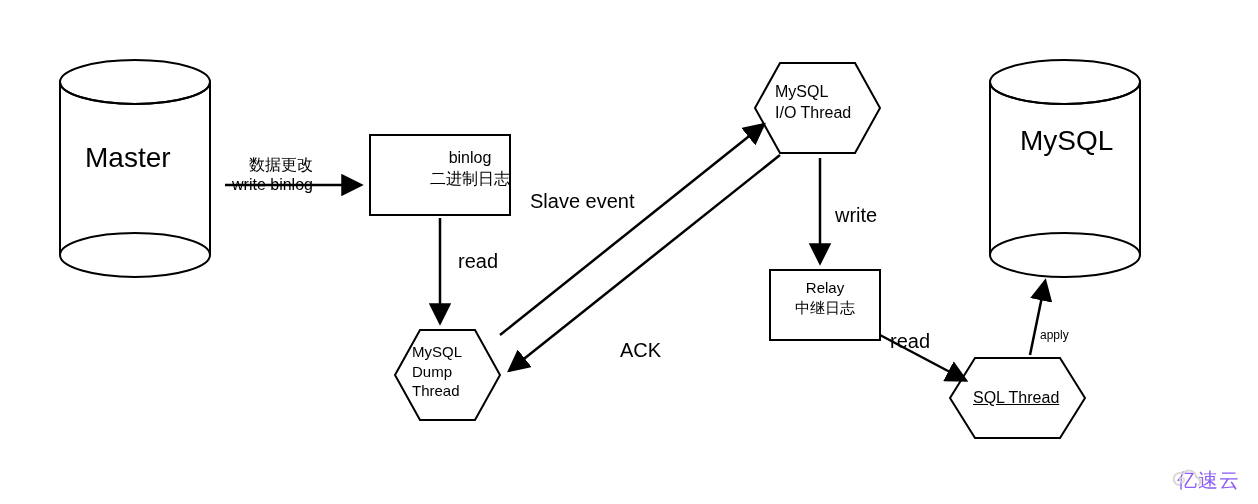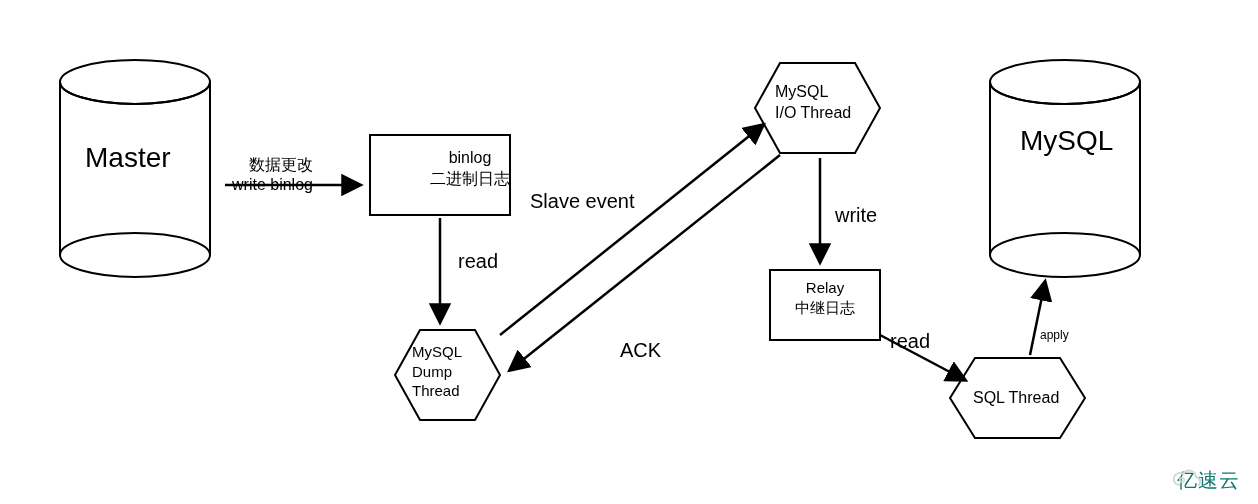--- a/index.html
+++ b/index.html
@@ -23,21 +23,21 @@
   .edge-label {
     position: absolute;
     text-align: center;
     white-space: pre;
   }
   .watermark {
     position: absolute;
     right: 18px;
     bottom: 10px;
     font-size: 20px;
-    color: #0f766e;
+    color: #8b5cf6;
     letter-spacing: 1px;
     font-family: Arial, sans-serif;
   }
   .watermark-icon {
     display: inline-block;
     vertical-align: middle;
     margin-right: 6px;
   }
 </style>
 </head>
@@ -98,21 +98,21 @@
 <div class="node-label" style="left:1020px; top:123px; font-size:28px;">MySQL</div>
 <div class="node-label" style="left:385px; top:148px; width:90px; font-size:16px;margin-left:40px;">binlog
 二进制日志</div>
 <div class="node-label" style="left:412px; top:342px; font-size:15px; text-align:left;">MySQL
 Dump
 Thread</div>
 <div class="node-label" style="left:775px; top:82px;  font-size:16px; text-align:left;">MySQL
 I/O Thread</div>
 <div class="node-label" style="left:790px; top:278px; width:70px; font-size:15px;">Relay
 中继日志</div>
-<div class="node-label" style="left:973px; top:388px; font-size:16px;">SQL Thread</div>
+<div class="node-label" style="left:973px; top:388px; font-size:16px;text-decoration:underline;">SQL Thread</div>
 
 <div class="edge-label" style="left:232px; top:155px; font-size:16px; text-align:right;">数据更改
 write binlog</div>
 <div class="edge-label" style="left:458px; top:250px; font-size:20px;">read</div>
 <div class="edge-label" style="left:530px; top:190px; font-size:20px;">Slave event</div>
 <div class="edge-label" style="left:620px; top:295px; font-size:20px;margin-top:44px;">ACK</div>
 <div class="edge-label" style="left:835px; top:204px; font-size:20px;">write</div>
 <div class="edge-label" style="left:890px; top:330px; font-size:20px;">read</div>
 <div class="edge-label" style="left:1040px; top:328px; font-size:12px;">apply</div>
 

